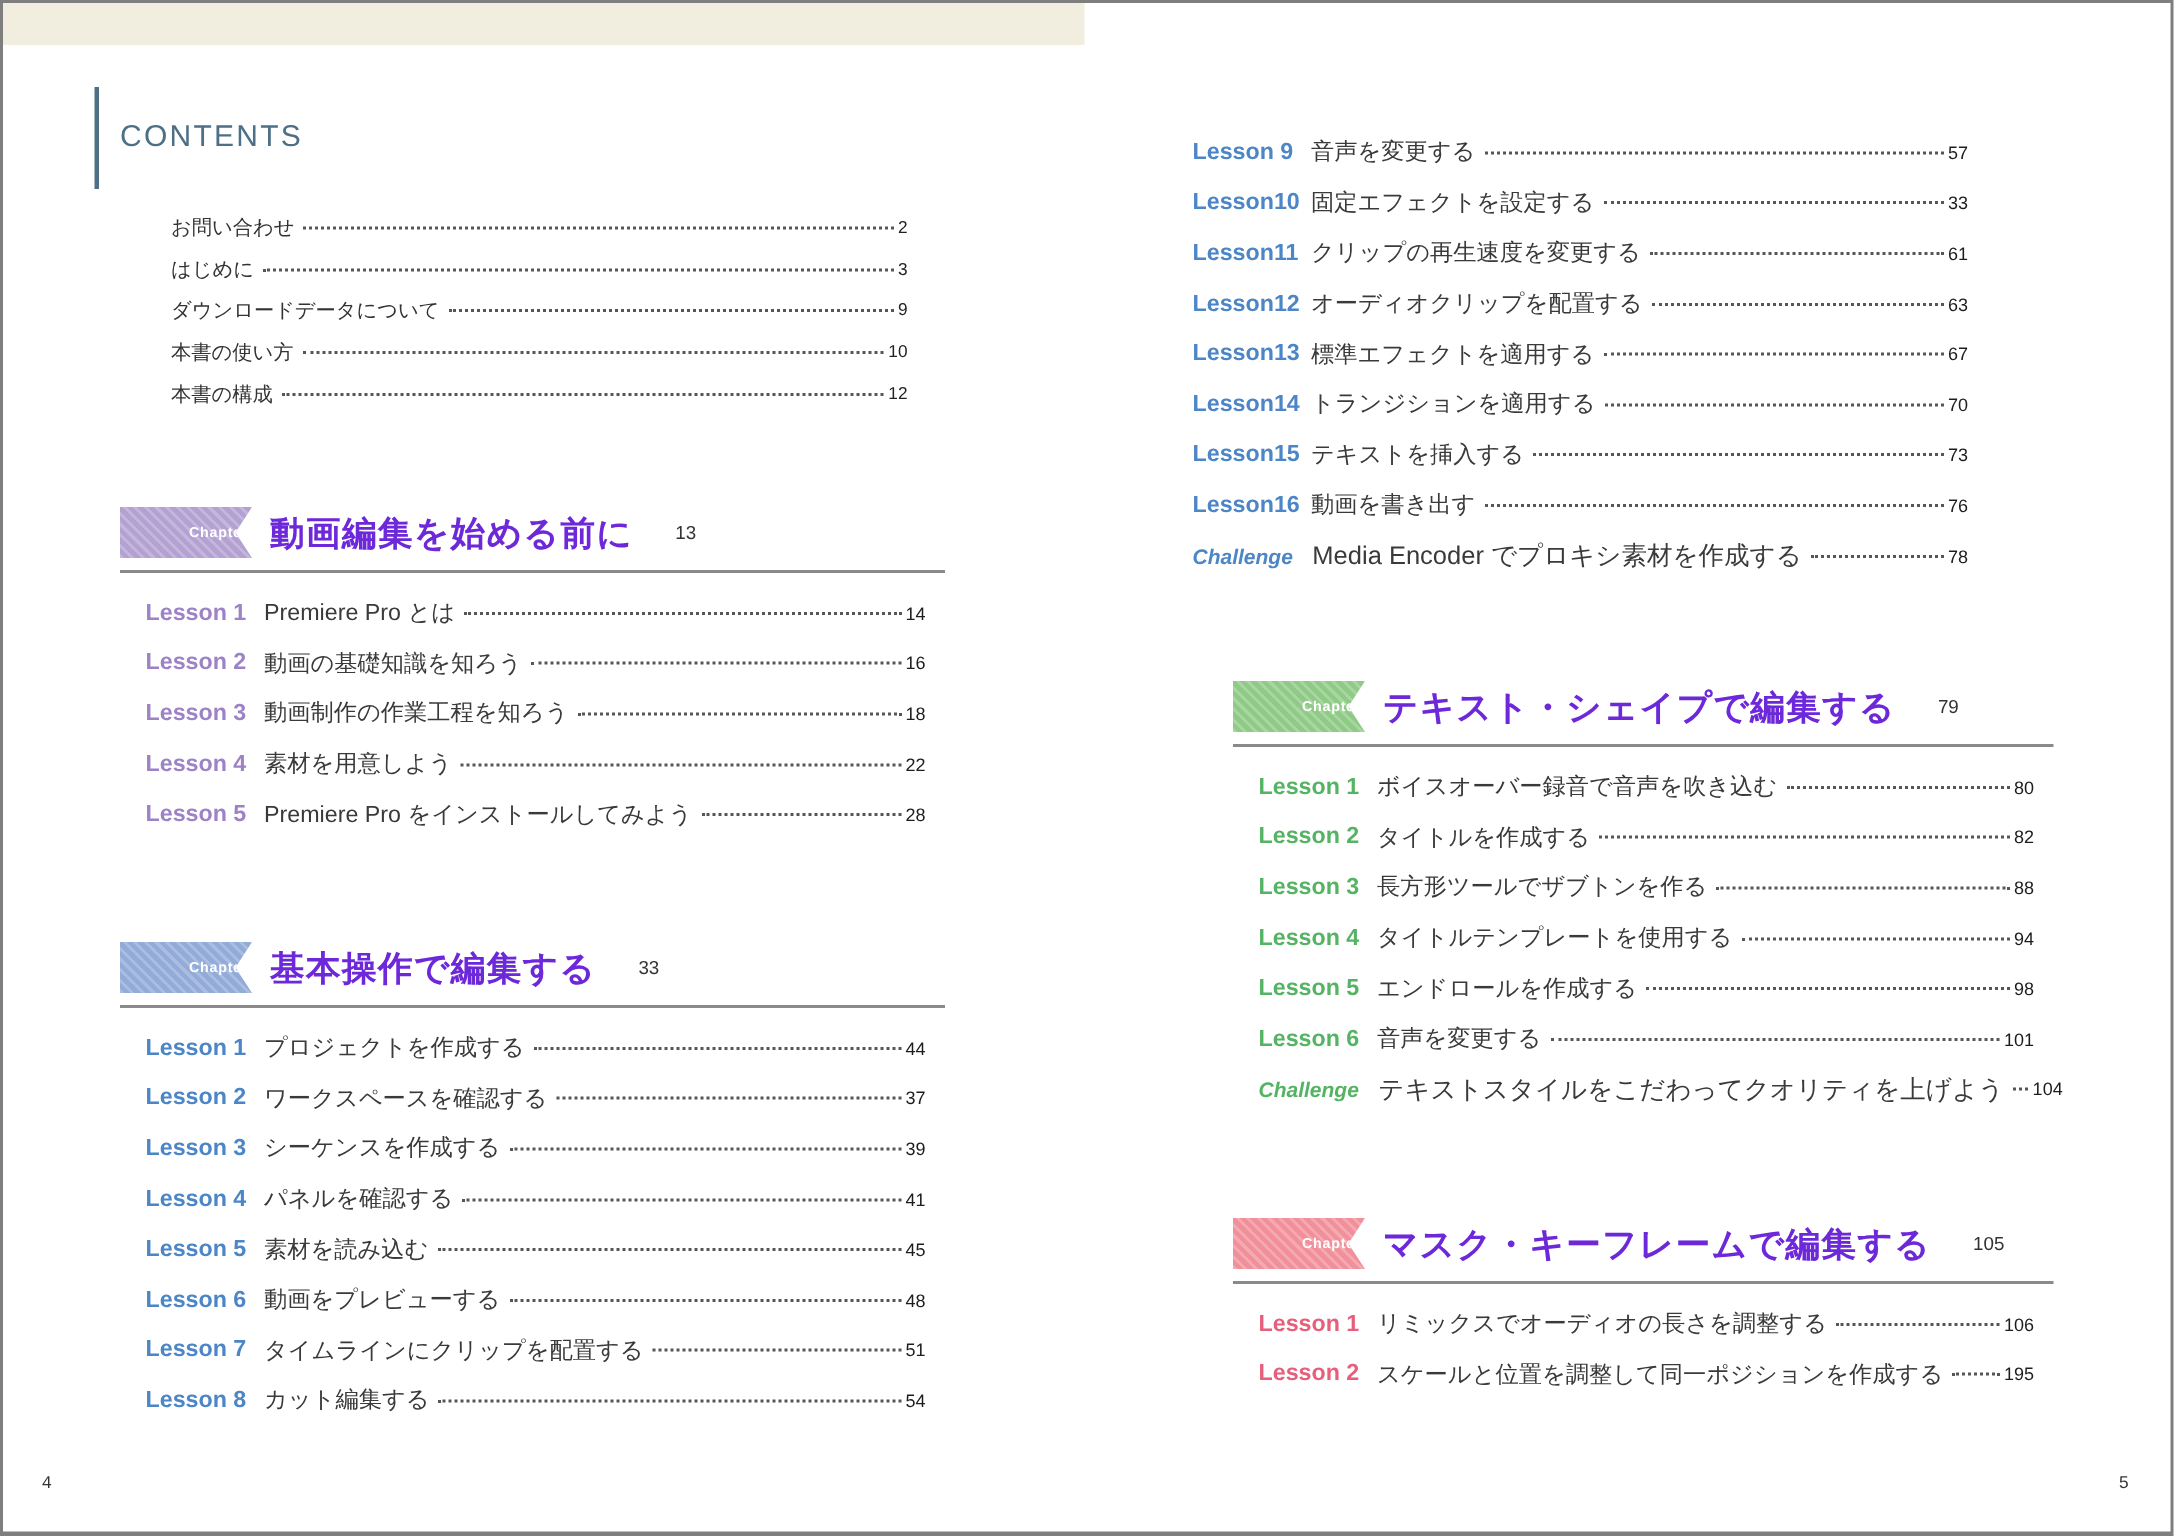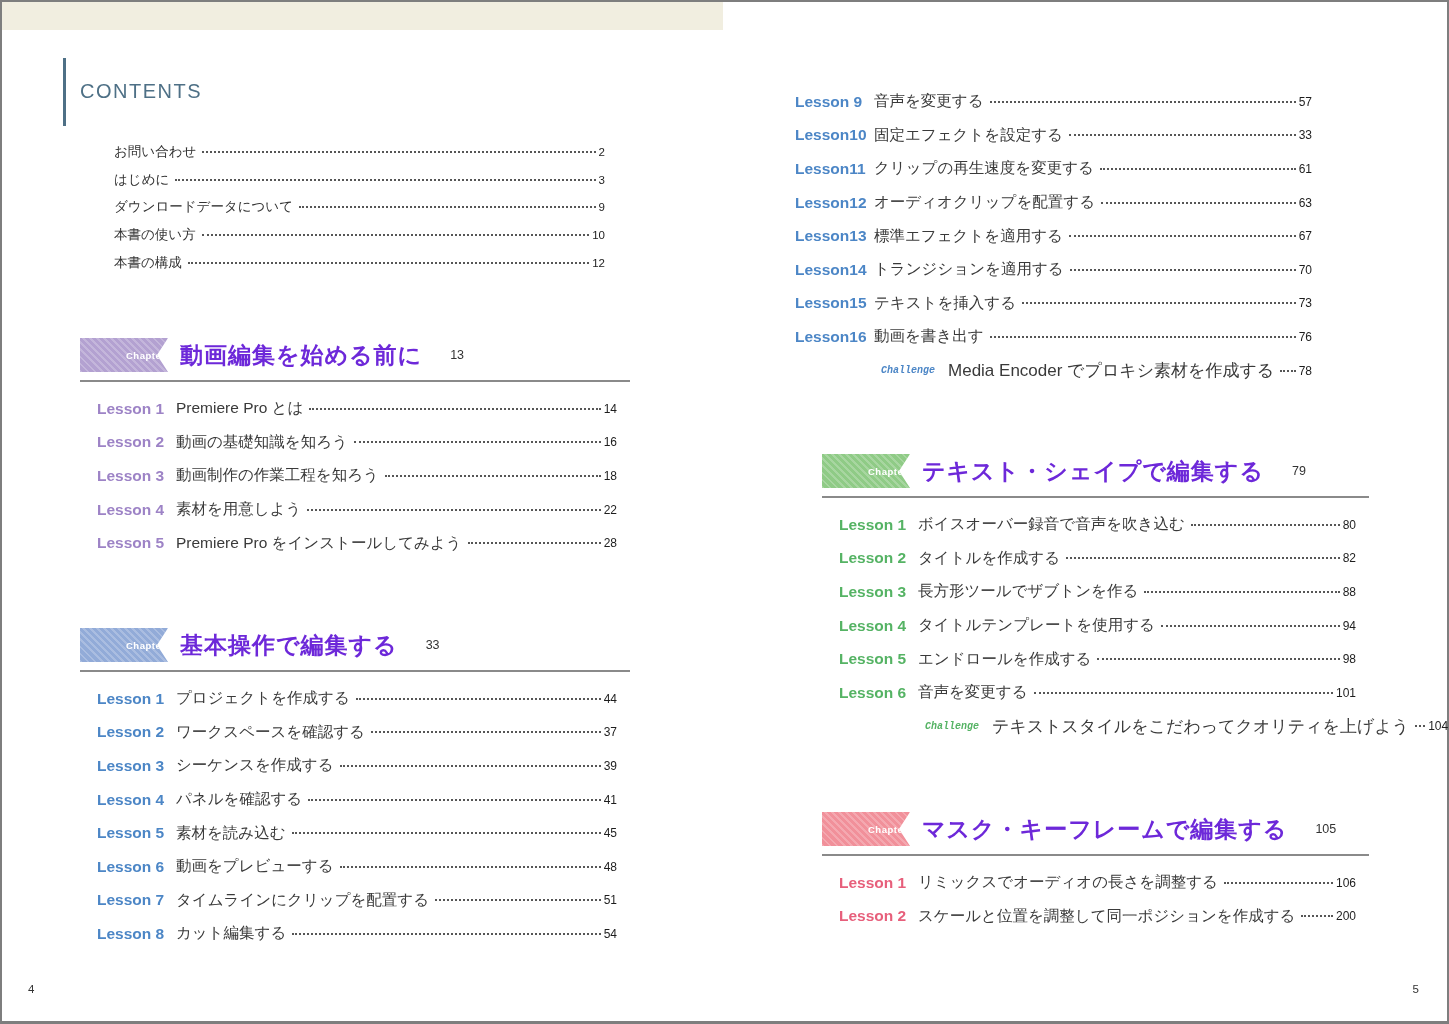--- a/index.html
+++ b/index.html
@@ -64,23 +64,23 @@
   .lessons { margin:10px 13px 0 17px; }
   .cont .lessons { margin-top:0; }
   .l-row { height:33.6px; display:flex; align-items:center; }
   .l-label {
     width:79px; flex-shrink:0; font-size:15.5px; font-weight:700;
     color:var(--accent,#555); white-space:nowrap;
   }
   .l-title { font-size:15.5px; color:#3a3a3a; white-space:nowrap; }
   .l-page  { font-size:12px; color:#1d1d1d; flex-shrink:0; }
   .c-label {
-    margin-left:86px; flex-shrink:0;
-    font-family:Liberation Mono, monospace; font-style:italic; font-weight:700;
-    font-size:10px; color:var(--accent,#555); white-space:nowrap;
+    flex-shrink:0;
+    font-family:Liberation Sans, sans-serif; font-style:italic; font-weight:700;
+    font-size:14px; color:var(--accent,#555); white-space:nowrap;
   }
   .c-title { margin-left:13px; font-size:17px; color:#3a3a3a; white-space:nowrap; }
   
   .folio { position:absolute; font-size:11.5px; color:#333; }
   .folio-left  { left:26px;  top:981px; }
   .folio-right { right:28px; top:981px; }
 </style>
 </head>
 <body>
 
@@ -356,21 +356,21 @@
       <div class="l-row">
         <span class="l-label">Lesson 1</span>
         <span class="l-title">リミックスでオーディオの長さを調整する</span>
         <span class="leader"></span>
         <span class="l-page">106</span>
       </div>
       <div class="l-row">
         <span class="l-label">Lesson 2</span>
         <span class="l-title">スケールと位置を調整して同一ポジションを作成する</span>
         <span class="leader"></span>
-        <span class="l-page">200</span>
+        <span class="l-page">195</span>
       </div>
     </div>
   </div>
 
   <div class="folio folio-left">4</div>
   <div class="folio folio-right">5</div>
 
 </div>
 
 </body></html>

